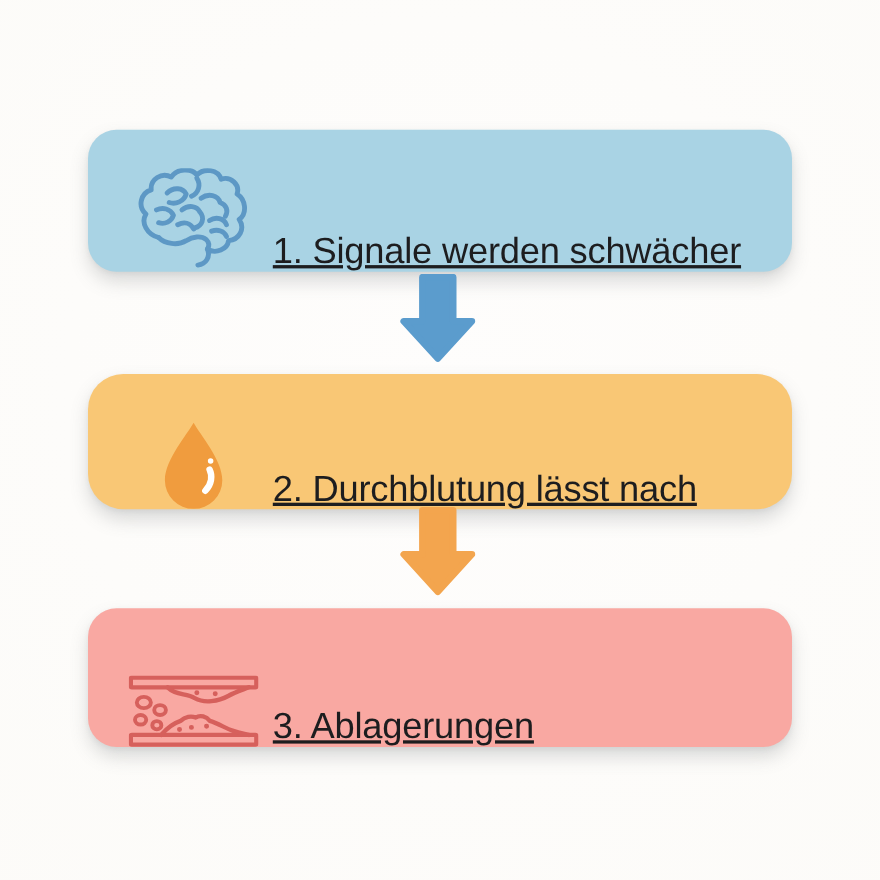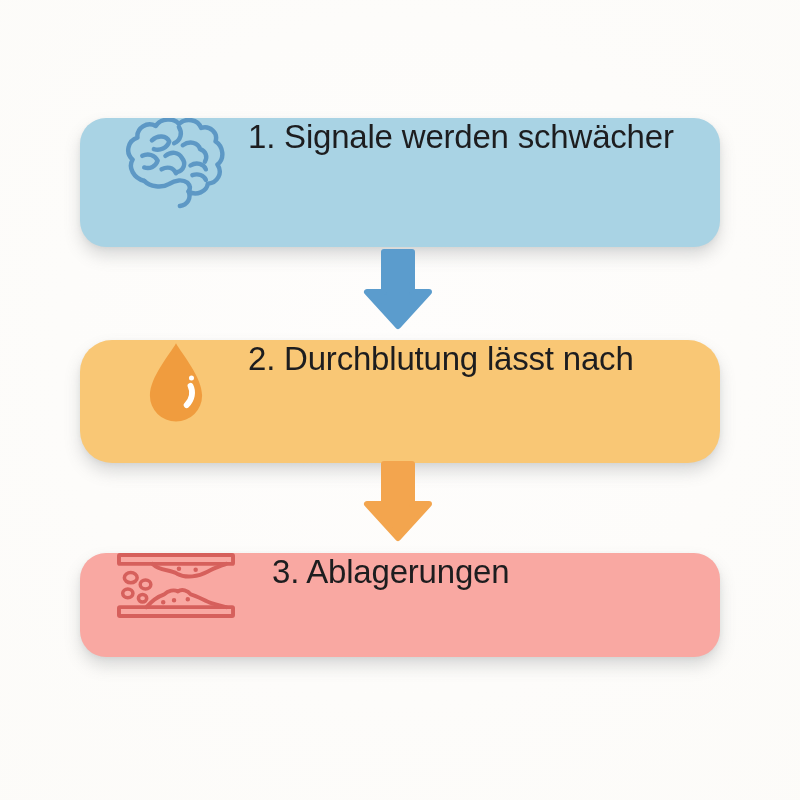--- a/index.html
+++ b/index.html
@@ -12,26 +12,27 @@
     position: relative;
     width: 800px; height: 800px;
     background: radial-gradient(130% 130% at 50% 45%, #fefdfc 0%, #fcfbf8 65%, #f4f2ee 100%);
   }
   .step {
     position: absolute;
     left: 80px;
     width: 640px;
     border-radius: 26px;
     display: flex;
-    align-items: flex-start;
+    align-items: flex-end;
     box-shadow: 0 9px 16px rgba(95, 98, 104, 0.22), 0 2px 4px rgba(95, 98, 104, 0.08);
+    text-decoration: underline;
   }
   .step-1 { top: 118px; height: 129px; }
   .step-2 { top: 340px; height: 123px; }
-  .step-3 { top: 553px; height: 104px; gap: 24px; }
+  .step-3 { top: 553px; height: 126px; }
   .icon-wrap {
     width: 144px;
     margin-left: 24px;
     flex: 0 0 auto;
     display: flex;
     align-items: center;
     justify-content: center;
   }
   .step-label {
     font-size: 33px;

